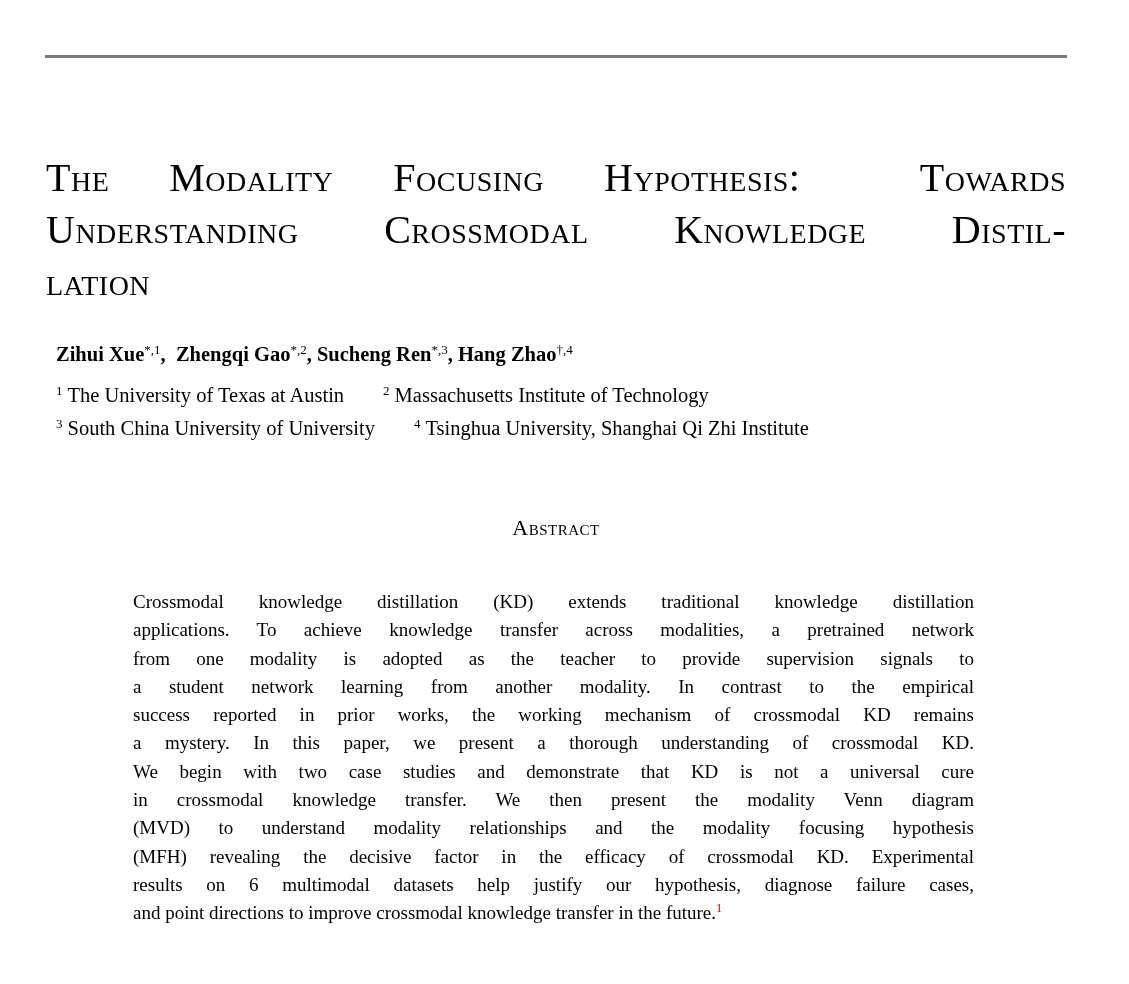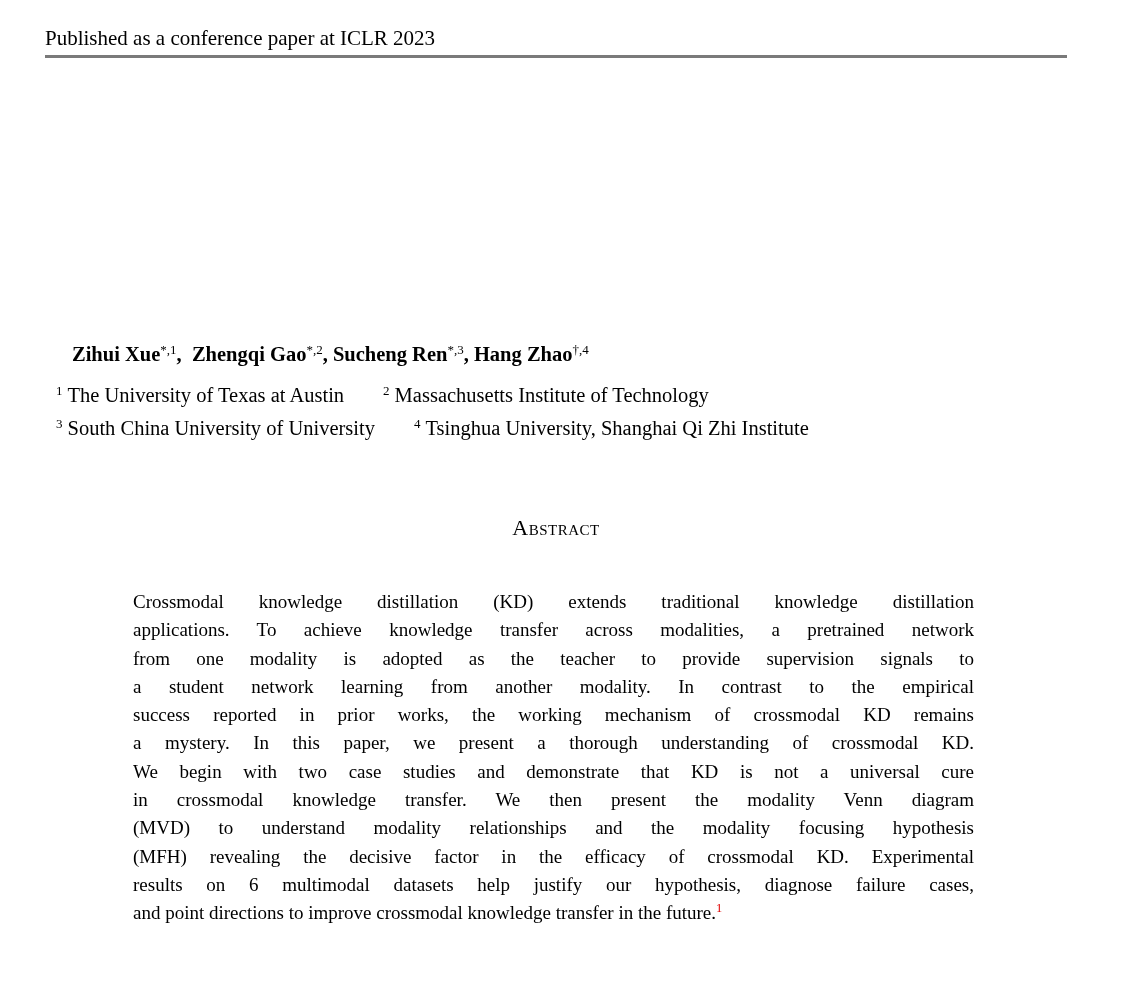--- a/index.html
+++ b/index.html
@@ -39,21 +39,21 @@
     font-variant: small-caps;
     letter-spacing: 0.5px;
     line-height: 52px;
   }
   .just {
     text-align: justify;
     text-align-last: justify;
   }
   .author-list {
     position: absolute;
-    left: 72px;
+    left: 56px;
     top: 343px;
     width: 1010px;
     font-size: 20.5px;
     font-weight: bold;
     white-space: nowrap;
   }
   sup {
     line-height: 0;
     position: relative;
     top: 1px;
@@ -106,24 +106,28 @@
   .footnote-marker {
     font-size: 12.5px;
     top: 0;
   }
 </style>
 </head>
 <body>
 
 <div class="page">
 
-  <div class="header-note">Published as a conference paper at ICLR 2023</div>
 
   <div class="header-rule"></div>
 
+  <div class="paper-title">
+    <div class="title-line just">The Modality Focusing Hypothesis:&nbsp; Towards</div>
+    <div class="title-line just">Understanding Crossmodal Knowledge Distil-</div>
+    <div class="title-line">lation</div>
+  </div>
 
   <div class="author-list">
     <span><span>Zihui Xue</span><sup>*,1</sup><span style="white-space:pre">,&nbsp; </span></span><span><span>Zhengqi Gao</span><sup>*,2</sup><span style="white-space:pre">, </span></span><span><span>Sucheng Ren</span><sup>*,3</sup><span style="white-space:pre">, </span></span><span><span>Hang Zhao</span><sup>†,4</sup></span>
   </div>
 
   <div class="affiliation-list">
     <div class="affil-line">
       <span><sup>1</sup><span>The University of Texas at Austin</span></span><span class="affil-gap"><sup>2</sup><span>Massachusetts Institute of Technology</span></span>
     </div>
     <div class="affil-line">

